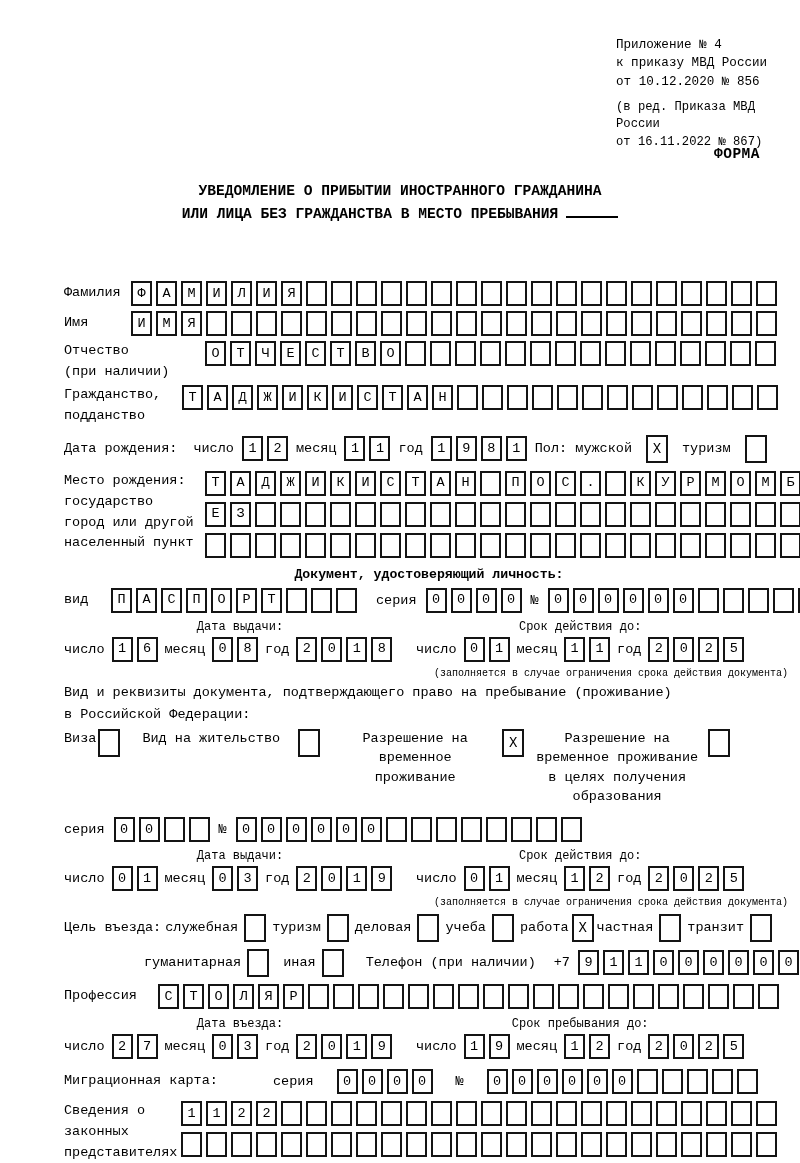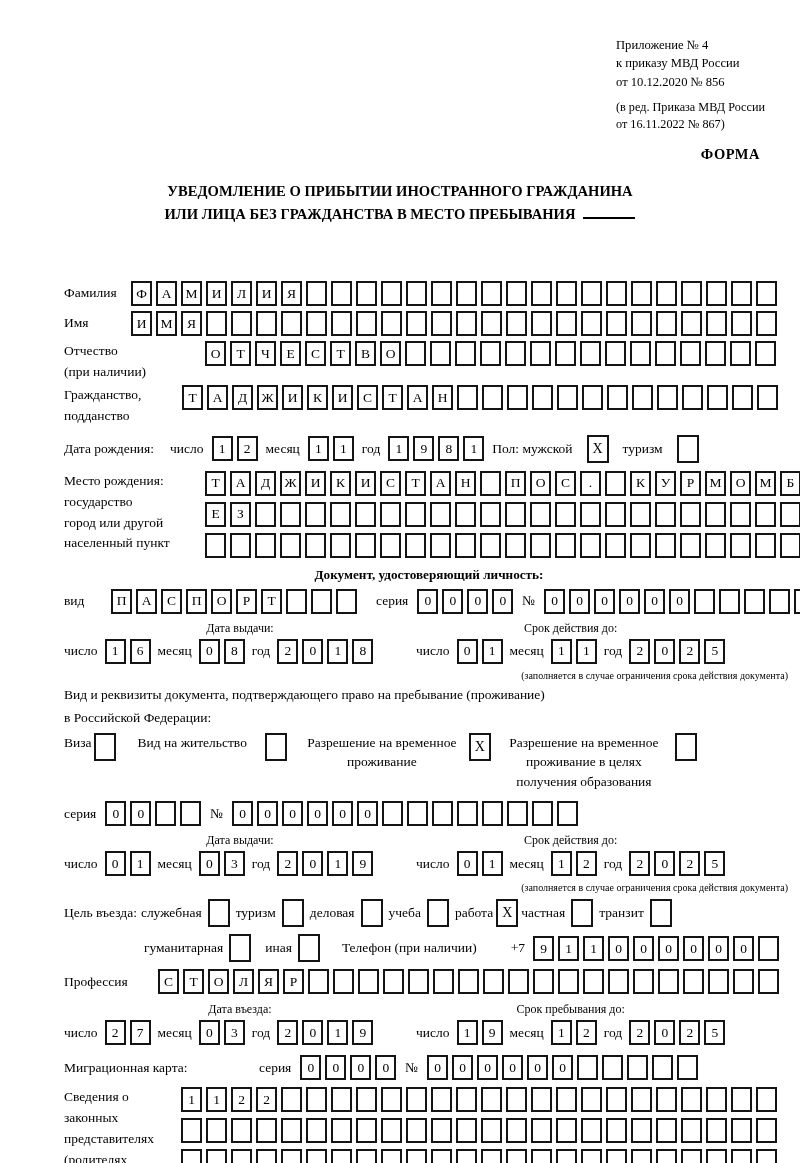--- a/index.html
+++ b/index.html
@@ -1,17 +1,17 @@
 <!DOCTYPE html>
 <html><head>
 <meta charset="utf-8">
 <style>
   html,body{margin:0;padding:0;background:#fff;}
   .page{position:relative;width:800px;height:1163px;background:#fff;color:#000;
-        font-family:Liberation Serif, serif;font-size:13.5px;overflow:hidden;}
+        font-family:Liberation Mono, monospace;font-size:13.5px;overflow:hidden;}
   .hdr{position:absolute;top:36px;left:616px;line-height:1.45;font-size:12.6px;}
   .hdr .small{font-size:12.2px;}
   .hdr .gap{margin-top:8px;}
   .forma{position:absolute;top:146px;right:40px;font-weight:bold;font-size:14.5px;letter-spacing:.5px;}
   .title{position:absolute;top:180px;left:40px;width:720px;text-align:center;font-weight:bold;
          font-size:14.6px;line-height:1.6;}
   .uline{display:inline-block;width:52px;border-bottom:2px solid #000;height:.85em;margin-left:8px;}
   .sec{position:absolute;top:247px;left:62px;width:730px;font-weight:bold;font-size:13px;letter-spacing:.2px;}
   .body{position:absolute;top:281px;left:64px;width:730px;}
   .frow{display:flex;align-items:flex-start;margin-bottom:5px;}
@@ -506,21 +506,21 @@
       <span class="chk"></span>
       <span class="plbl">транзит</span>
       <span class="chk"></span>
     </div>
 
     <div class="purline">
       <span class="plbl" style="margin-left:80px;">гуманитарная</span>
       <span class="chk" style="margin-right:14px;"></span>
       <span class="plbl">иная</span>
       <span class="chk" style="margin-right:22px;"></span>
-      <span class="plbl" style="margin-right:34px;">Телефон (при наличии)</span>
+      <span class="plbl" style="margin-right:18px;">Телефон (при наличии)</span>
       <span class="plbl" style="margin-right:8px;">+7</span>
       <span class="cells">
           <span class="cell">9</span>
           <span class="cell">1</span>
           <span class="cell">1</span>
           <span class="cell">0</span>
           <span class="cell">0</span>
           <span class="cell">0</span>
           <span class="cell">0</span>
           <span class="cell">0</span>
@@ -600,21 +600,21 @@
           <span class="cells">
               <span class="cell">2</span>
               <span class="cell">0</span>
               <span class="cell">2</span>
               <span class="cell">5</span>
             </span>
         </div>
       </div>
     </div>
 
-    <div class="frow c" style="gap:9px;margin:10px 0 7px 0;">
+    <div class="frow c" style="gap:23px;margin:10px 0 7px 0;">
       <span class="lbl" style="width:186px;">Миграционная карта:</span>
       <span class="dlbl">серия</span>
       <span class="cells">
           <span class="cell">0</span>
           <span class="cell">0</span>
           <span class="cell">0</span>
           <span class="cell">0</span>
         </span>
       <span class="dlbl">№</span>
       <span class="cells">

